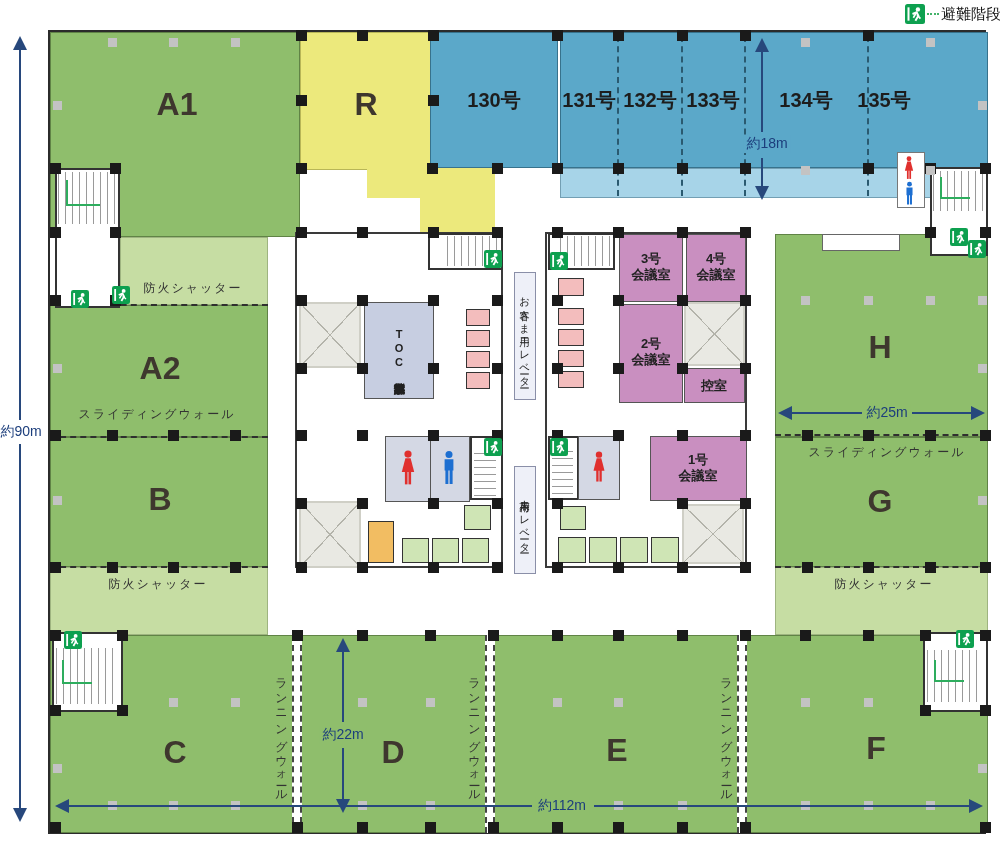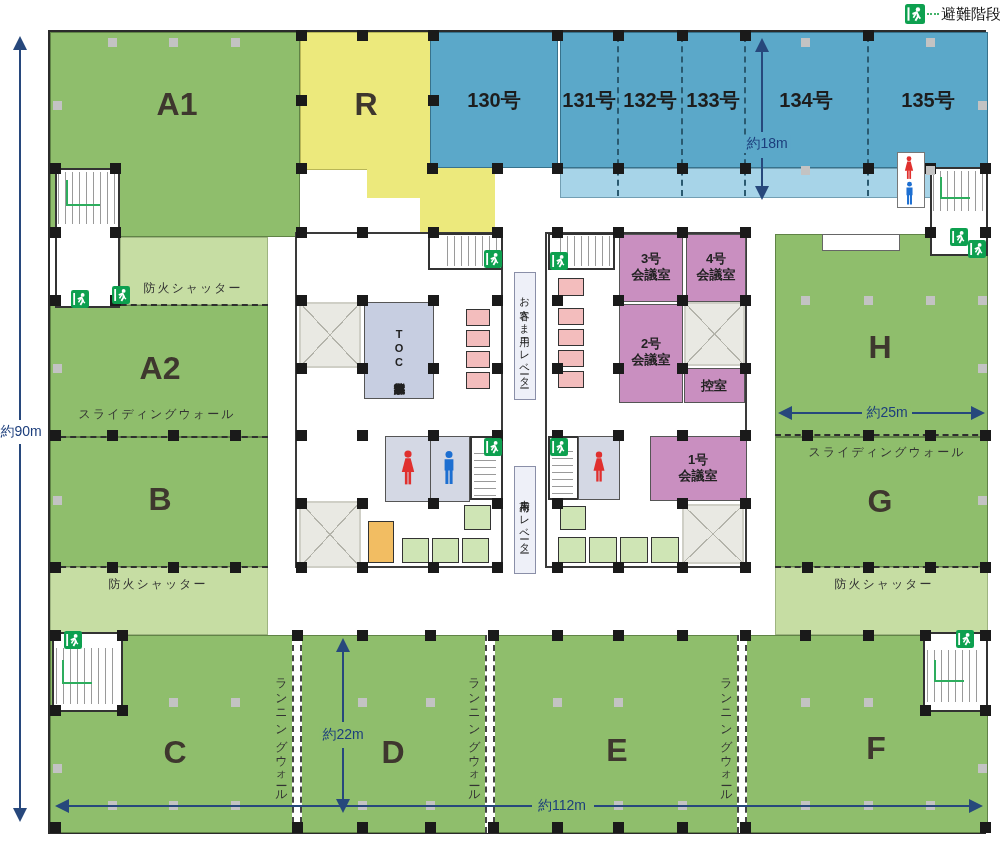--- a/index.html
+++ b/index.html
@@ -125,21 +125,21 @@
   <div class="abs zl" style="left:175px;top:752px;">C</div>
   <div class="abs zl" style="left:393px;top:752px;">D</div>
   <div class="abs zl" style="left:617px;top:750px;">E</div>
   <div class="abs zl" style="left:876px;top:748px;">F</div>
 
   <div class="abs bl-lbl" style="left:494px;top:100px;">130号</div>
   <div class="abs bl-lbl" style="left:589px;top:100px;">131号</div>
   <div class="abs bl-lbl" style="left:650px;top:100px;">132号</div>
   <div class="abs bl-lbl" style="left:713px;top:100px;">133号</div>
   <div class="abs bl-lbl" style="left:806px;top:100px;">134号</div>
-  <div class="abs bl-lbl" style="left:928px;top:100px;">135号</div>
+  <div class="abs bl-lbl" style="left:884px;top:100px;">135号</div>
 
   <div class="abs dash-h" style="left:50px;top:304px;width:218px;"></div>
   <div class="abs wl" style="left:193px;top:288px;">防火シャッター</div>
   <div class="abs dash-h" style="left:50px;top:436px;width:218px;border-top-color:#2f2f2f;"></div>
   <div class="abs wl" style="left:157px;top:414px;">スライディングウォール</div>
   <div class="abs dash-h" style="left:50px;top:566px;width:218px;"></div>
   <div class="abs wl" style="left:158px;top:584px;">防火シャッター</div>
   <div class="abs dash-h" style="left:775px;top:434px;width:213px;"></div>
   <div class="abs wl" style="left:887px;top:452px;">スライディングウォール</div>
   <div class="abs dash-h" style="left:775px;top:566px;width:213px;"></div>

